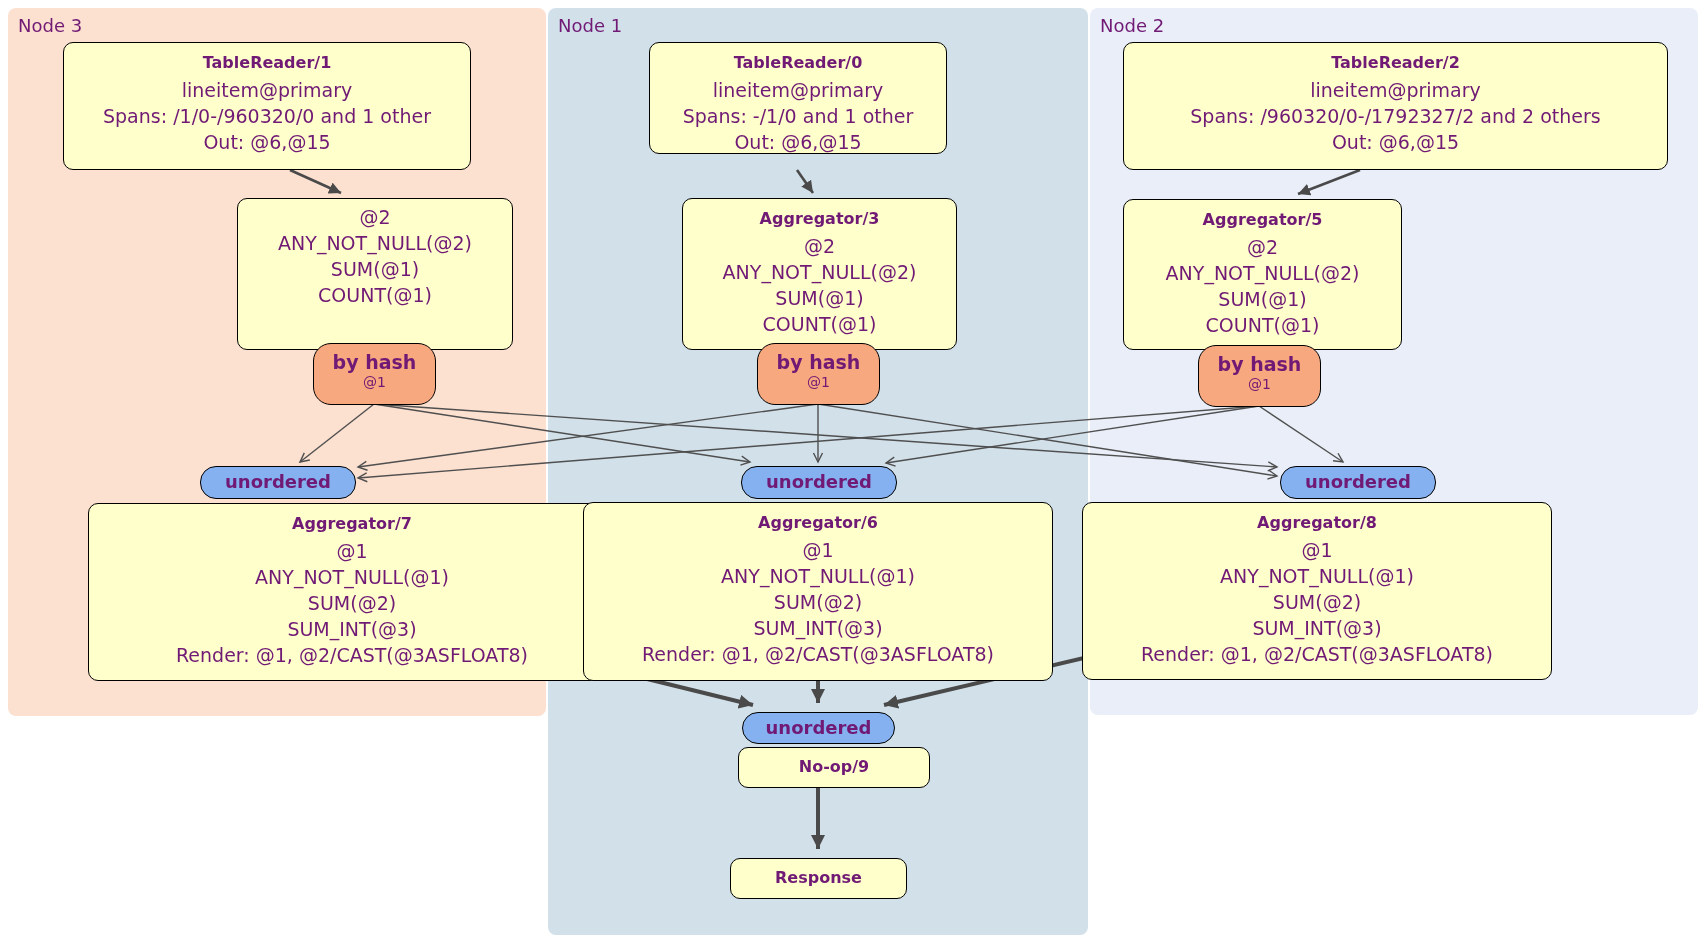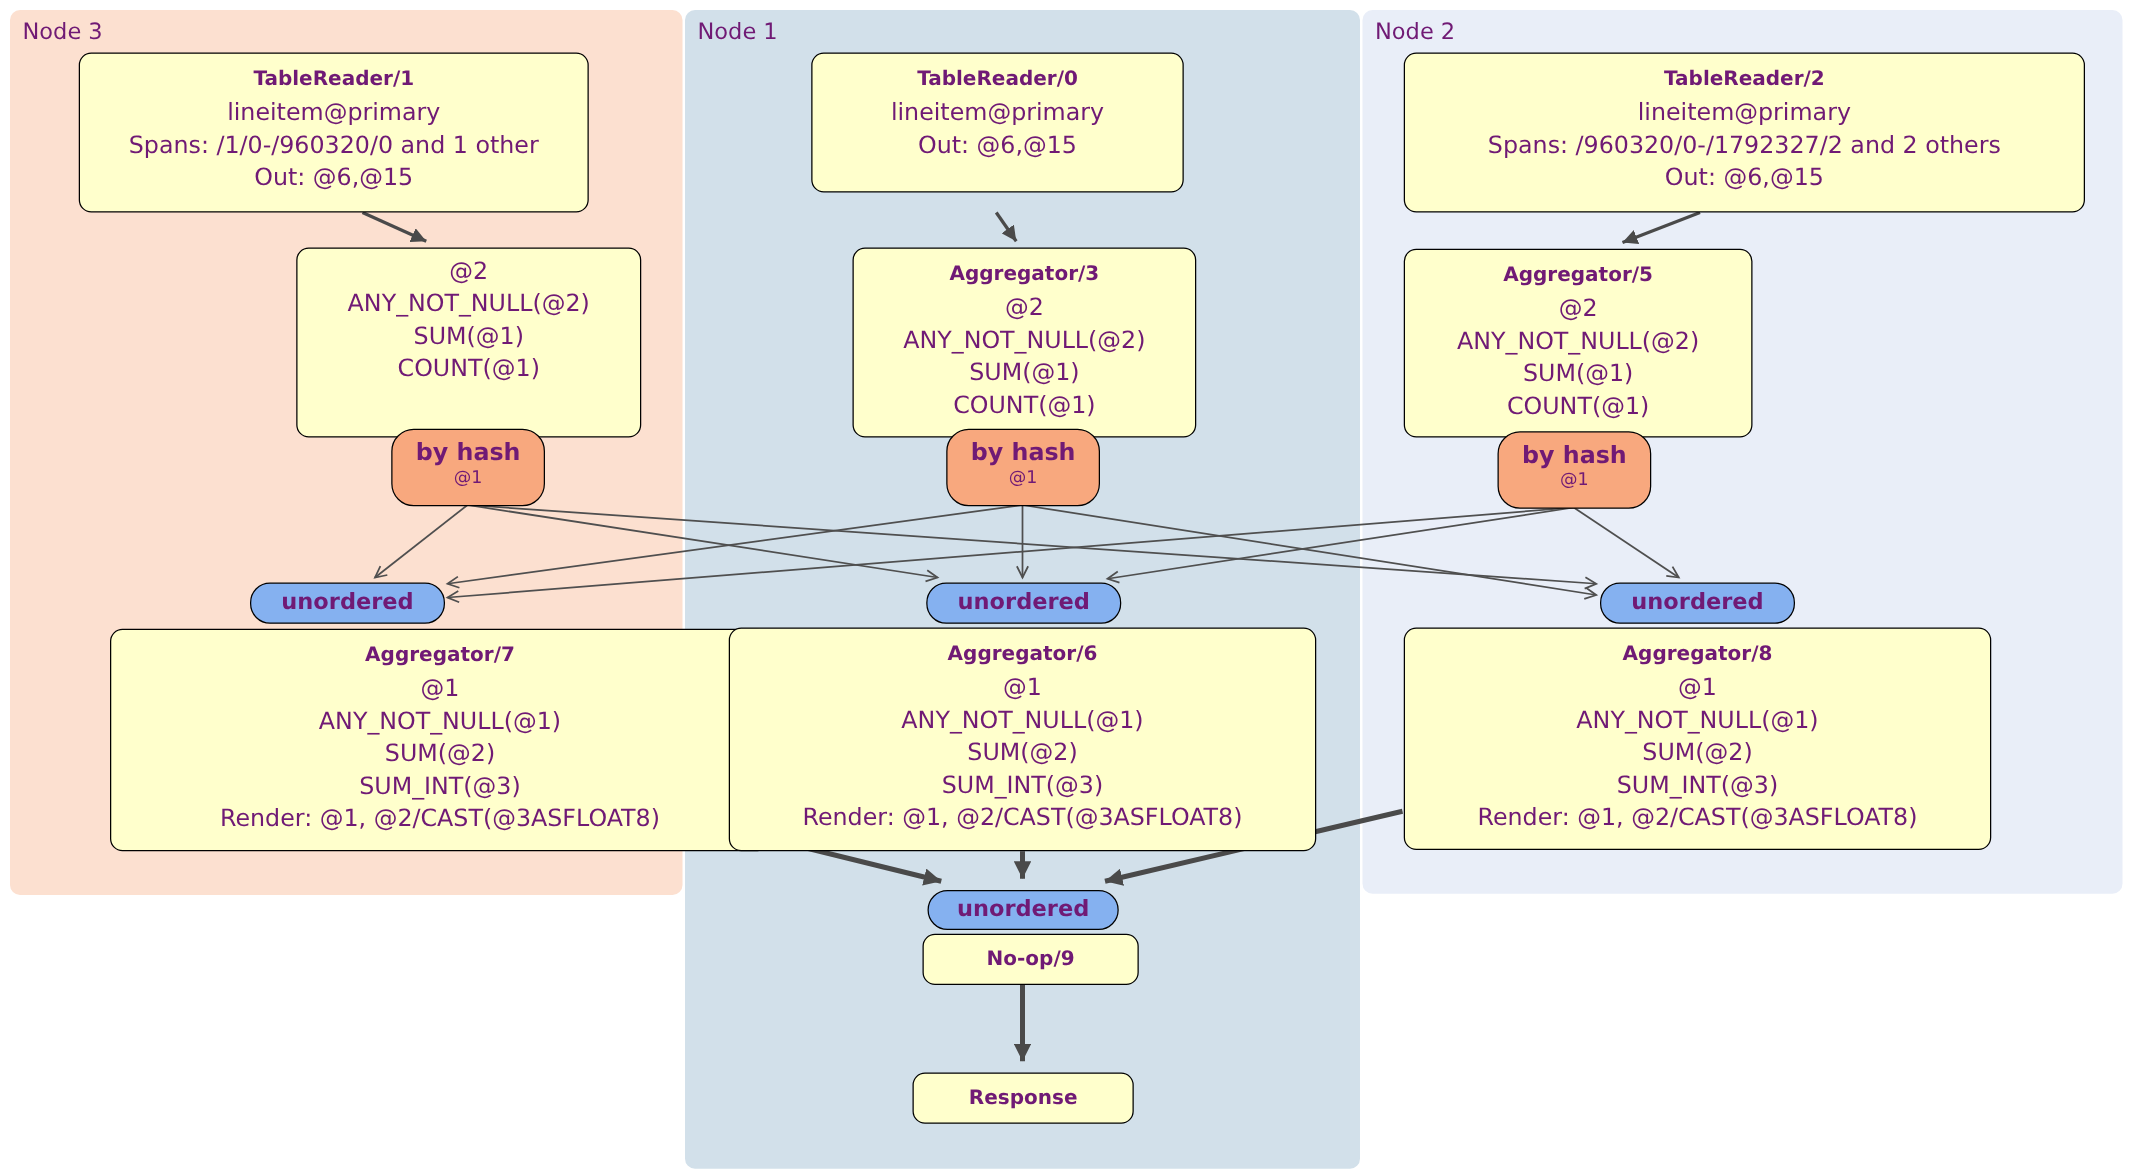--- a/index.html
+++ b/index.html
@@ -84,20 +84,21 @@
 
   <div class="pbox" style="left:63px;top:42px;width:408px;height:128px;">
     <div class="title">TableReader/1</div>
     <div class="line">lineitem@primary</div>
     <div class="line">Spans: /1/0-/960320/0 and 1 other</div>
     <div class="line">Out: @6,@15</div>
   </div>
   <div class="pbox" style="left:649px;top:42px;width:298px;height:112px;">
     <div class="title">TableReader/0</div>
     <div class="line">lineitem@primary</div>
+    <div class="line">Spans: -/1/0 and 1 other</div>
     <div class="line">Out: @6,@15</div>
   </div>
   <div class="pbox" style="left:1123px;top:42px;width:545px;height:128px;">
     <div class="title">TableReader/2</div>
     <div class="line">lineitem@primary</div>
     <div class="line">Spans: /960320/0-/1792327/2 and 2 others</div>
     <div class="line">Out: @6,@15</div>
   </div>
 
   <div class="pbox" style="left:237px;top:198px;width:276px;height:152px;">
@@ -147,30 +148,30 @@
     <div class="line">Render: @1, @2/CAST(@3ASFLOAT8)</div>
   </div>
   <div class="pbox" style="left:583px;top:502px;width:470px;height:179px;">
     <div class="title">Aggregator/6</div>
     <div class="line">@1</div>
     <div class="line">ANY_NOT_NULL(@1)</div>
     <div class="line">SUM(@2)</div>
     <div class="line">SUM_INT(@3)</div>
     <div class="line">Render: @1, @2/CAST(@3ASFLOAT8)</div>
   </div>
-  <div class="pbox" style="left:1123px;top:502px;width:470px;height:178px;">
+  <div class="pbox" style="left:1082px;top:502px;width:470px;height:178px;">
     <div class="title">Aggregator/8</div>
     <div class="line">@1</div>
     <div class="line">ANY_NOT_NULL(@1)</div>
     <div class="line">SUM(@2)</div>
     <div class="line">SUM_INT(@3)</div>
     <div class="line">Render: @1, @2/CAST(@3ASFLOAT8)</div>
   </div>
 
   <div class="sync" style="left:742px;top:712px;width:153px;height:32px;">unordered</div>
-  <div class="pbox label-only" style="left:738px;top:747px;width:173px;height:41px;">
+  <div class="pbox label-only" style="left:738px;top:747px;width:192px;height:41px;">
     <div class="title">No-op/9</div>
   </div>
   <div class="pbox label-only" style="left:730px;top:858px;width:177px;height:41px;">
     <div class="title">Response</div>
   </div>
 
 </div>
 
 </body></html>

